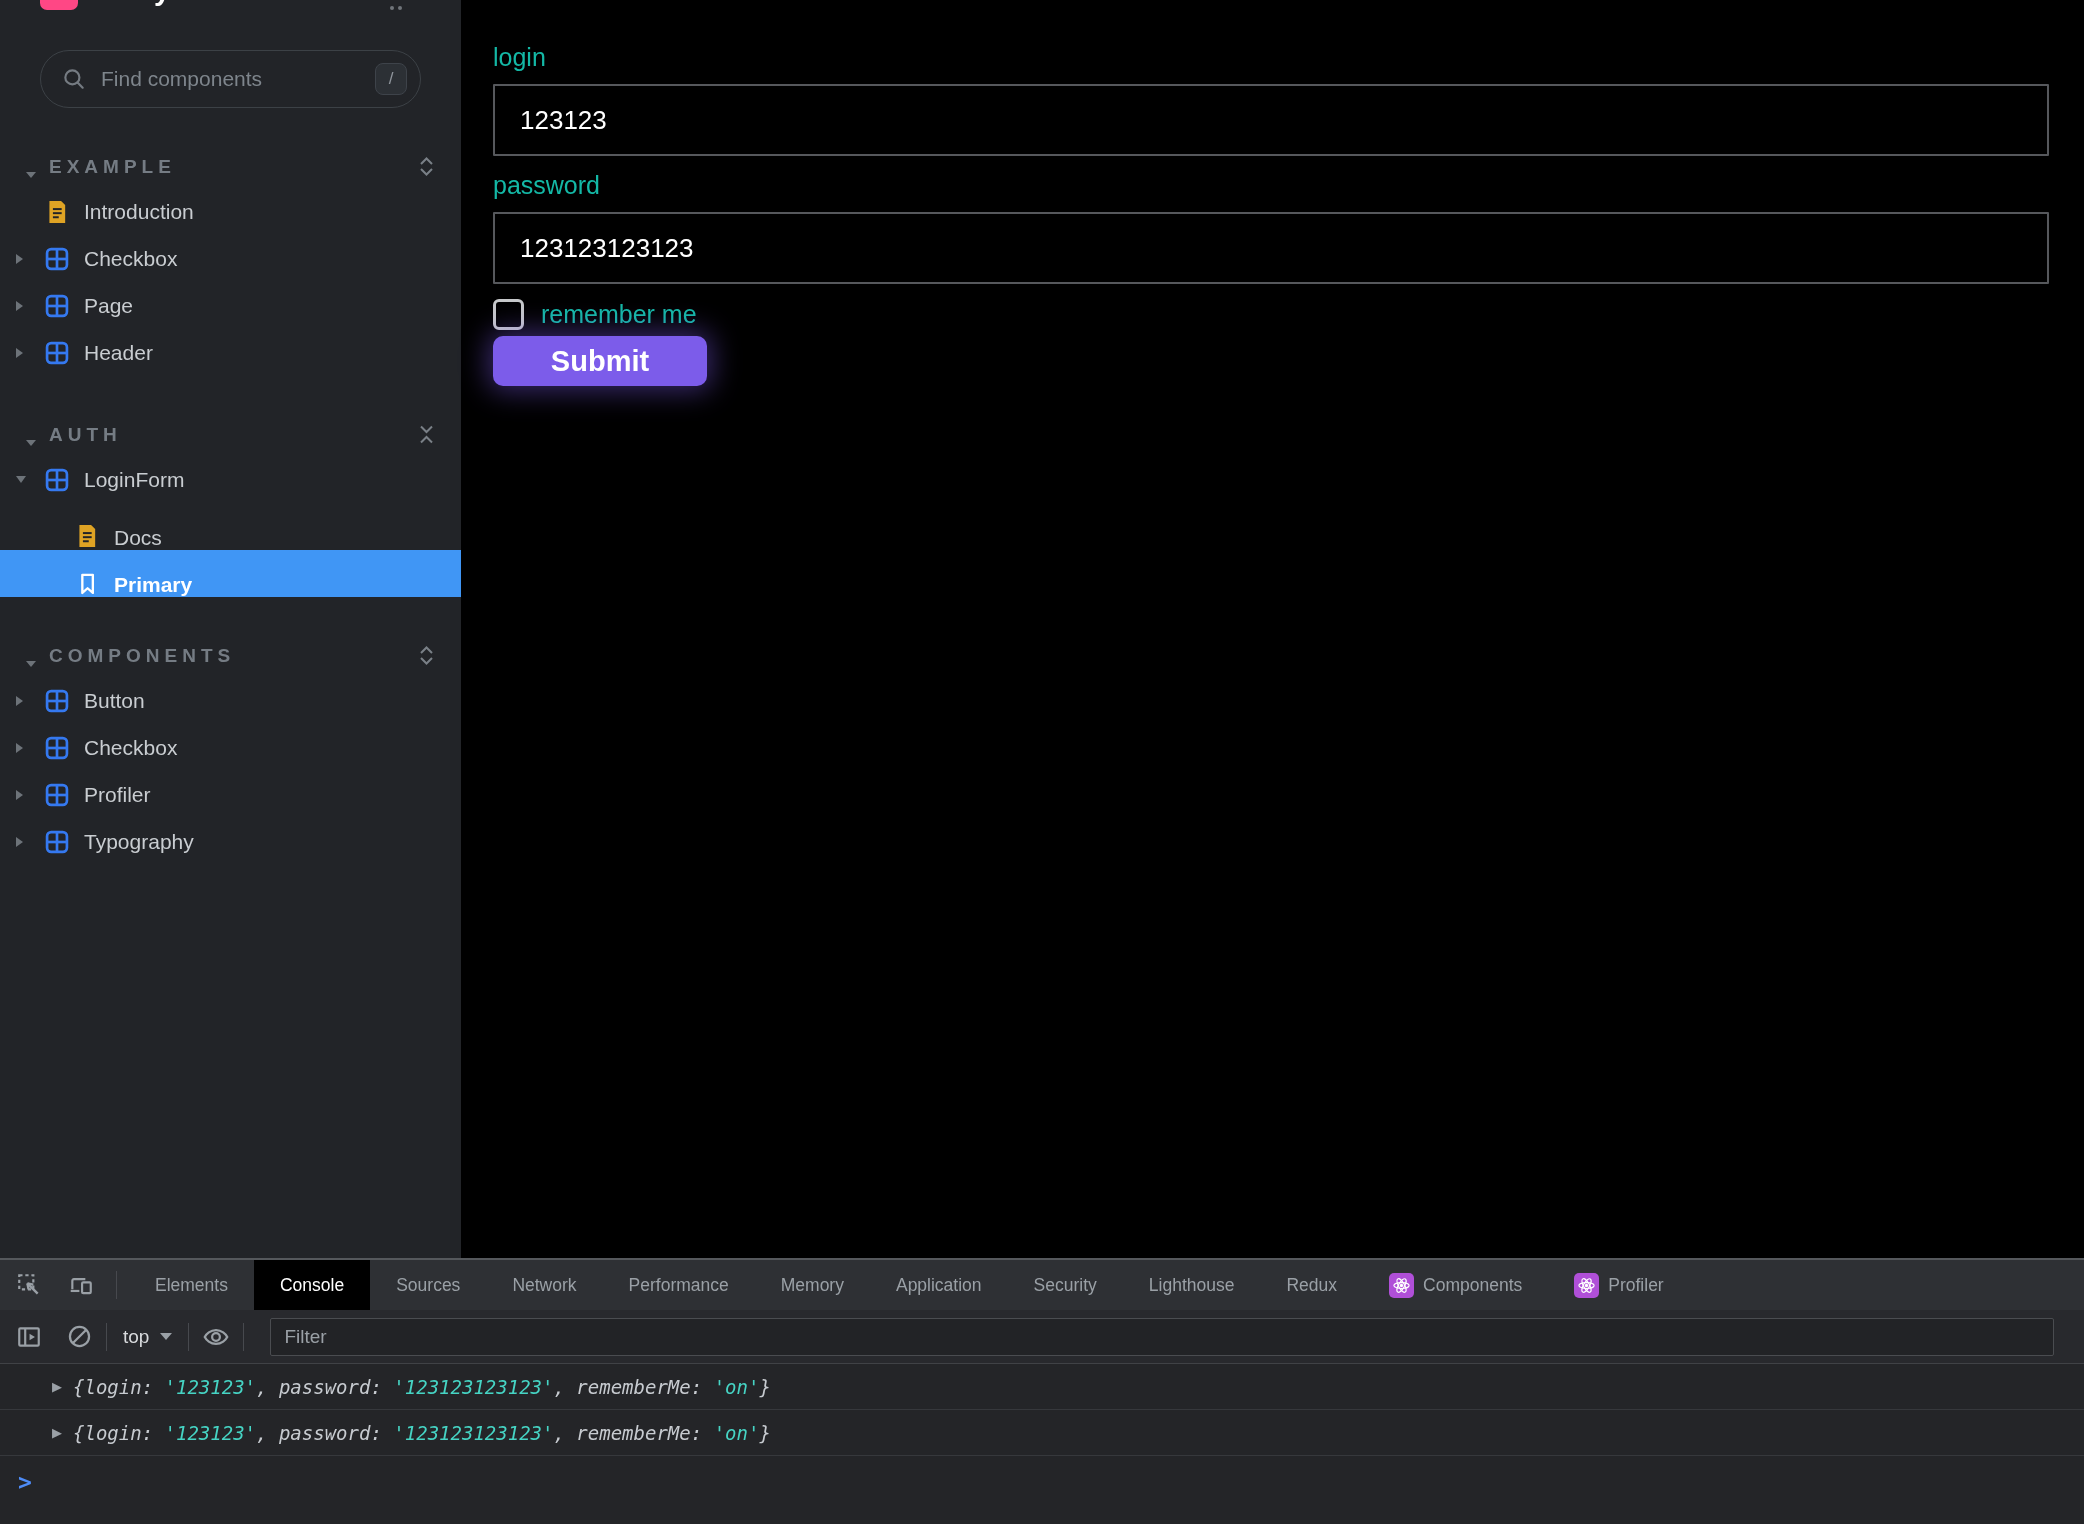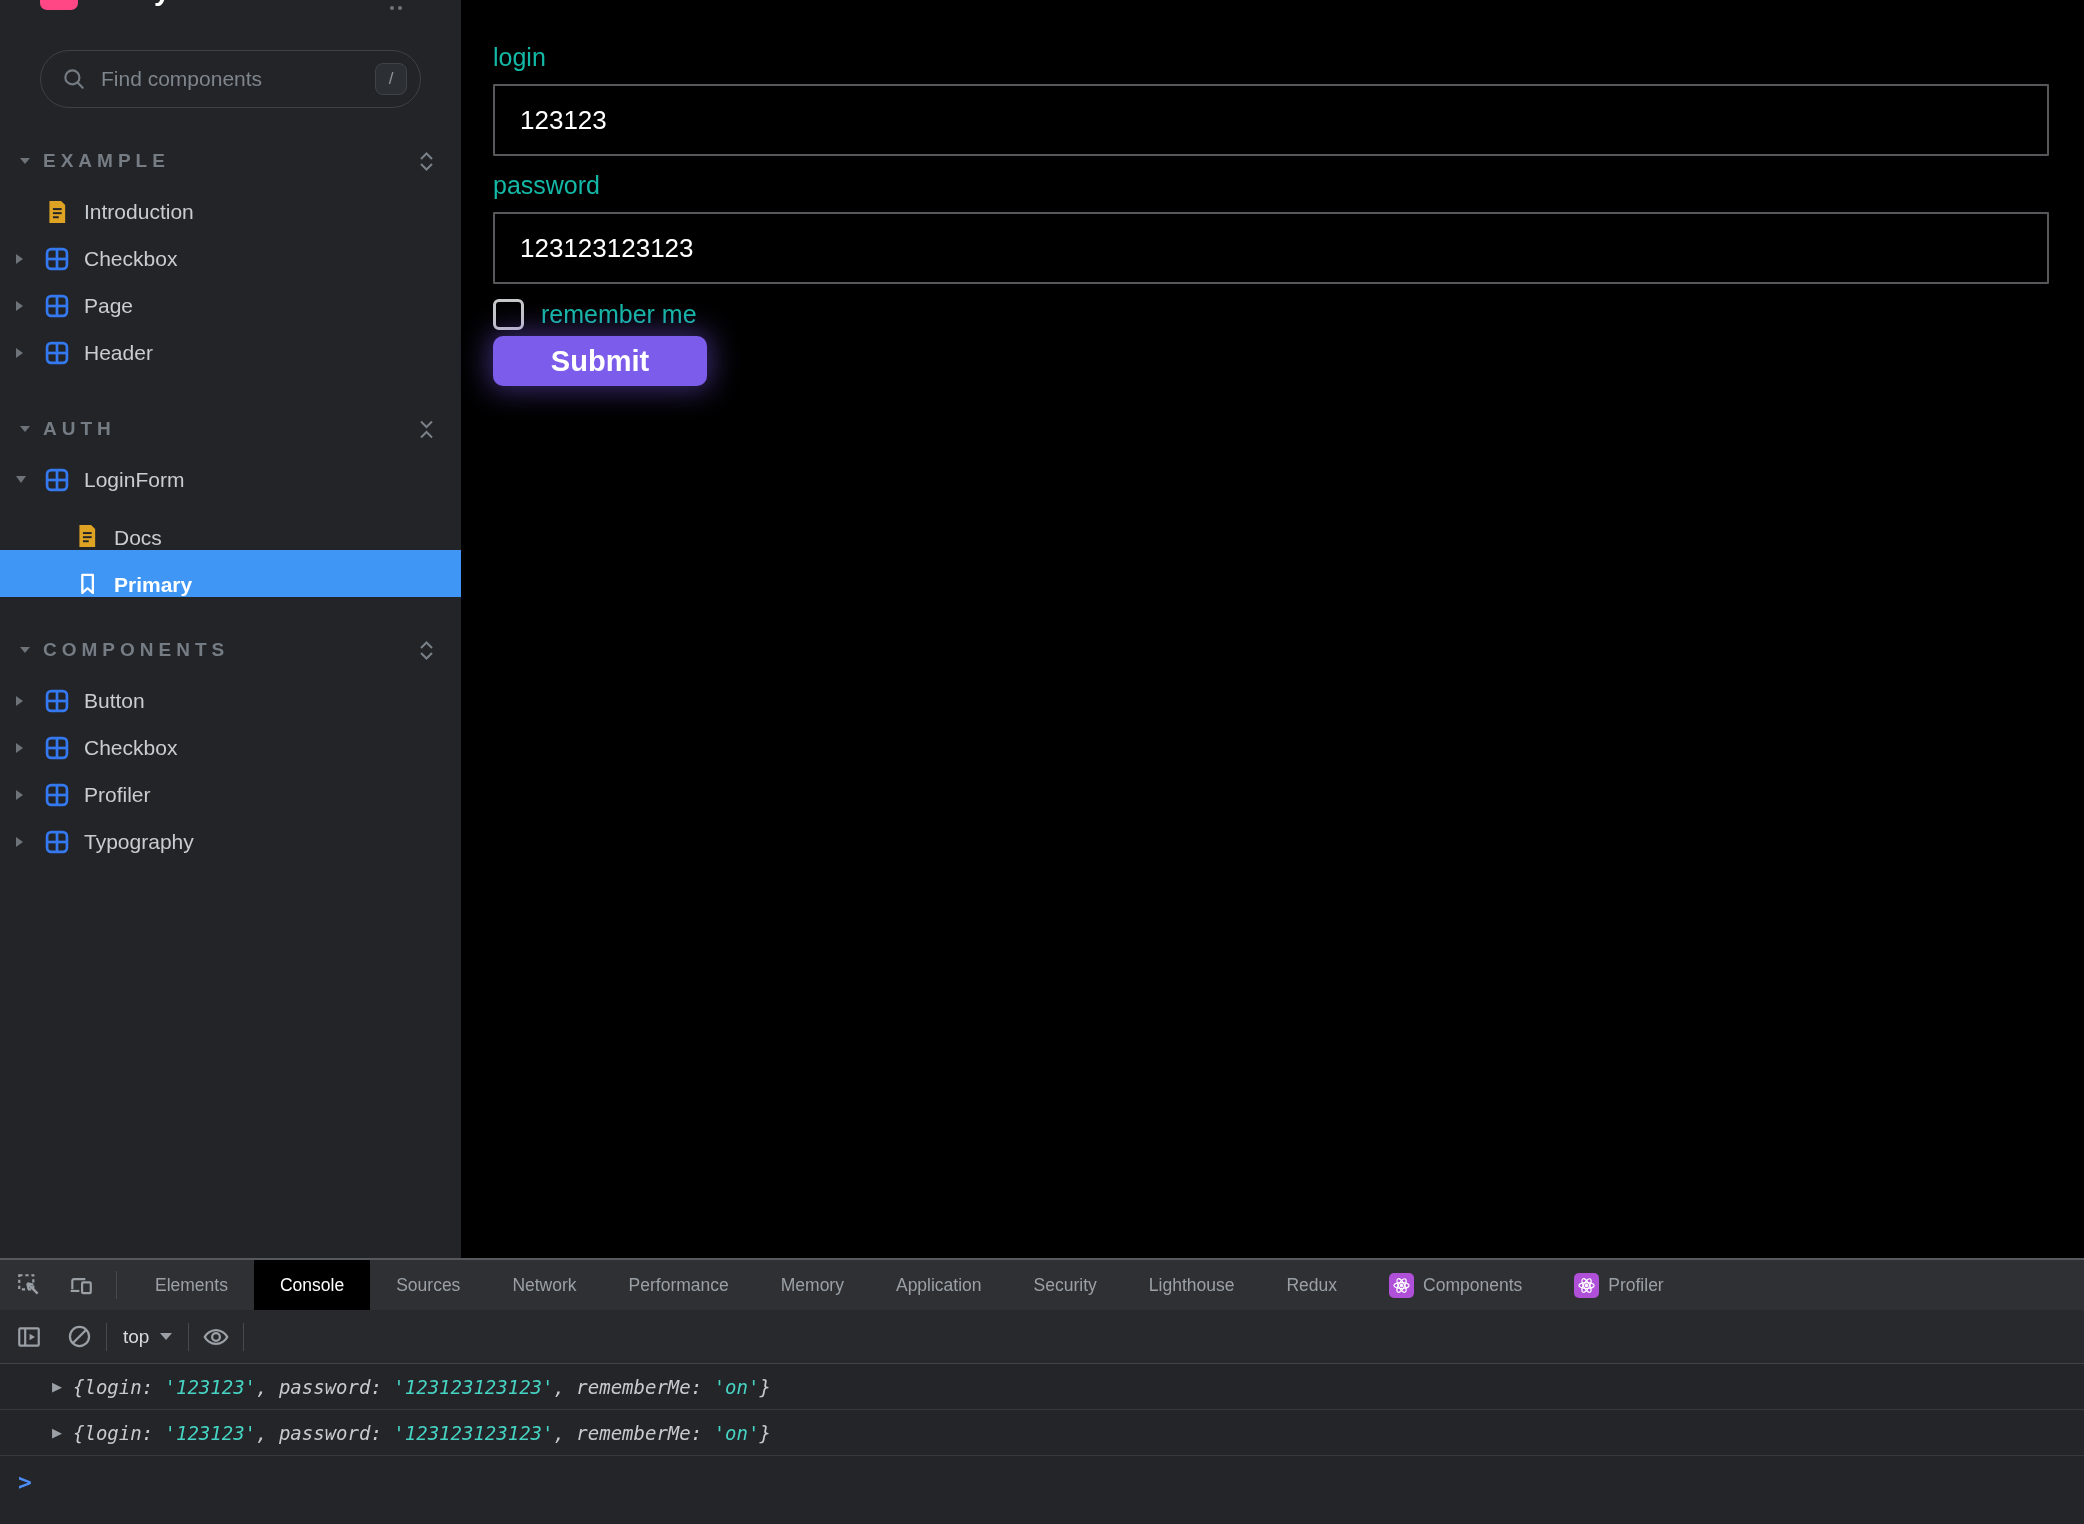--- a/index.html
+++ b/index.html
@@ -32,21 +32,21 @@
   }
   .search input::placeholder { color:#7e858c; }
   .search .mag { width:26px; height:26px; margin-right:12px; flex:none; }
   .slash-badge {
     flex:none; width:32px; height:32px; border-radius:8px; background:#2c3035;
     border:1px solid #3e434a; color:#8f959c; font-size:17px;
     display:flex; align-items:center; justify-content:center;
   }
 
   .sec { margin-top:36px; }
-  .sec-head { display:flex; align-items:center; height:34px; padding:0 24px 0 20px; margin-bottom:10px; }
+  .sec-head { display:flex; align-items:flex-end; height:34px; padding:0 24px 0 26px; margin-bottom:10px; }
   .caret-dn-sm { width:0; height:0; border-left:5px solid transparent; border-right:5px solid transparent;
     border-top:6px solid #6d7379; margin-right:13px; }
   .sec-label { font-size:19px; font-weight:700; letter-spacing:5px; color:#757c84; }
   .sec-tool { margin-left:auto; display:flex; }
 
   .item { display:flex; align-items:center; height:47px; padding-left:16px; cursor:default; }
   .item .tw { width:27px; flex:none; display:flex; align-items:center; }
   .tri-right { width:0; height:0; border-top:5px solid transparent; border-bottom:5px solid transparent;
     border-left:7px solid #6d7379; }
   .tri-down { width:0; height:0; border-left:5px solid transparent; border-right:5px solid transparent;
@@ -419,20 +419,21 @@
       <span class="caret-dn-xs"></span>
     </div>
     <span class="vdiv"></span>
     <span class="fb-icon">
       <svg width="30" height="30" viewBox="0 0 24 24">
         <path d="M12 6.5 C7.5 6.5 4.2 9.6 3 12 C4.2 14.4 7.5 17.5 12 17.5 C16.5 17.5 19.8 14.4 21 12 C19.8 9.6 16.5 6.5 12 6.5 Z" fill="none" stroke="#9aa0a6" stroke-width="1.8"></path>
         <circle cx="12" cy="12" r="3.1" fill="none" stroke="#9aa0a6" stroke-width="1.8"></circle>
       </svg>
     </span>
     <span class="vdiv"></span>
+    <input class="filter-input" placeholder="Filter" style="">
   </div>
 
   <div class="console-area">
     <div class="c-row">
       <span class="tri">▶</span>
       <span class="seg g">{login: </span><span class="seg t">'123123'</span><span class="seg g">, password: </span><span class="seg t">'123123123123'</span><span class="seg g">, rememberMe: </span><span class="seg t">'on'</span><span class="seg g">}</span>
     </div>
     <div class="c-row">
       <span class="tri">▶</span>
       <span class="seg g">{login: </span><span class="seg t">'123123'</span><span class="seg g">, password: </span><span class="seg t">'123123123123'</span><span class="seg g">, rememberMe: </span><span class="seg t">'on'</span><span class="seg g">}</span>

